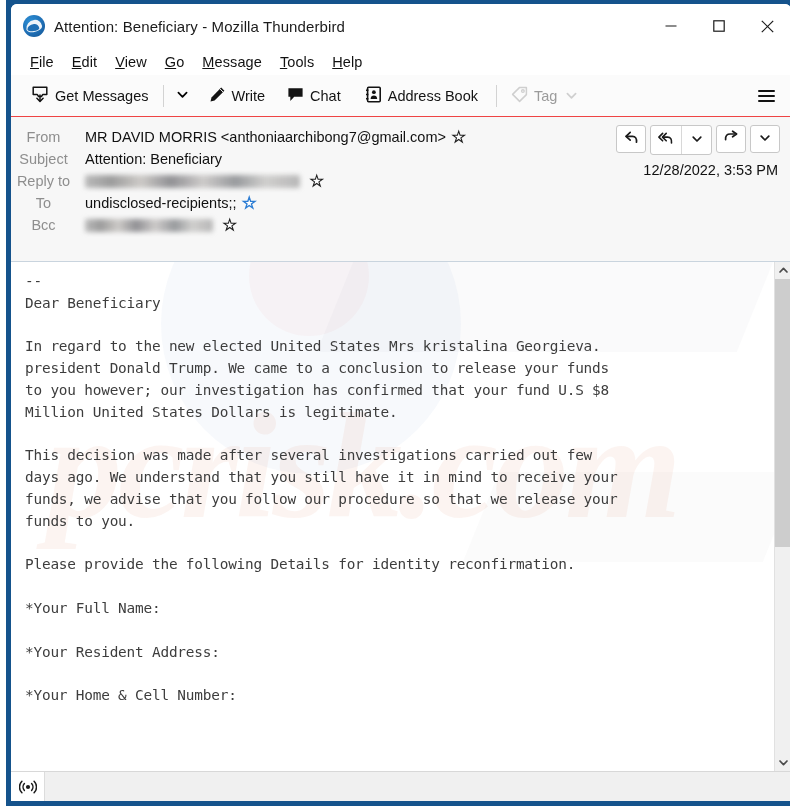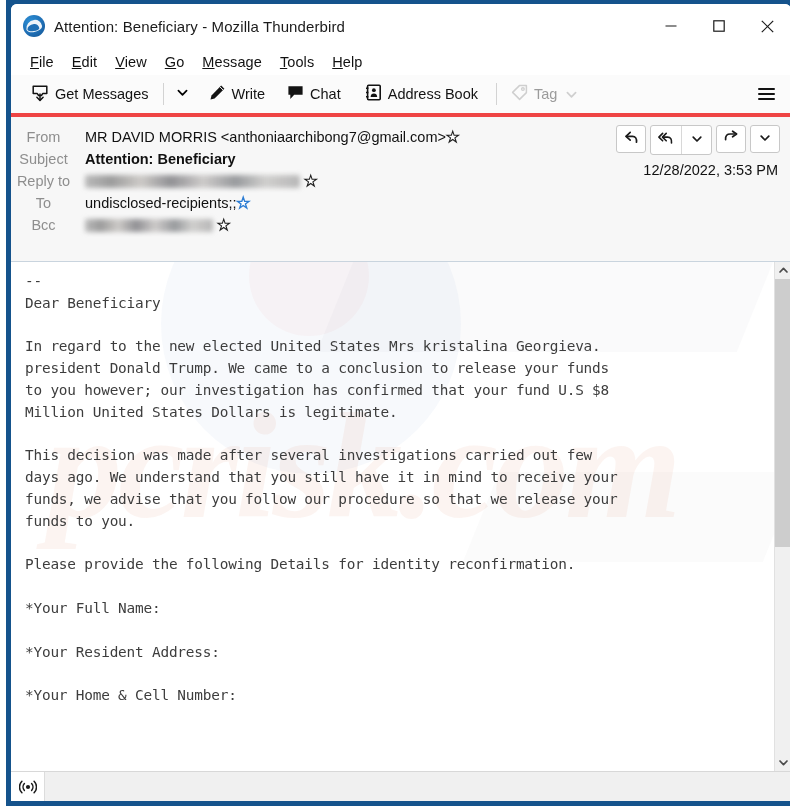--- a/index.html
+++ b/index.html
@@ -106,21 +106,21 @@
     white-space: nowrap;
     letter-spacing: 0.1px;
   }
   .menu-item u { text-decoration: underline; text-underline-offset: 1px; }
 
   
   #toolbar {
     height: 42px;
     min-height: 42px;
     background: #fbfbfb;
-    border-bottom: 4px solid #ef4444;
+    border-bottom: 1px solid #ef4444;
     display: flex;
     align-items: center;
     padding: 0 10px 0 12px;
     gap: 0px;
   }
   .tb-btn {
     display: flex;
     align-items: center;
     gap: 6px;
     padding: 5px 8px;
@@ -176,23 +176,24 @@
     padding-right: 9px;
     font-size: 14.5px;
     color: #8e8e8e;
     white-space: nowrap;
   }
   .hdr-value {
     font-size: 14.5px;
     color: #111111;
     display: flex;
     align-items: center;
+    gap: 6px;
     white-space: nowrap;
   }
-  .hdr-value.subject { font-weight: bold; text-align: right; }
+  .hdr-value.subject { font-weight: normal; text-align: right; }
   .star {
     display: inline-block;
     font-size: 15px;
     line-height: 1;
     color: #ffffff;
     -webkit-text-stroke: 1.1px #1b1b1b;
     position: relative;
     top: -1px;
   }
   .star.starred {

